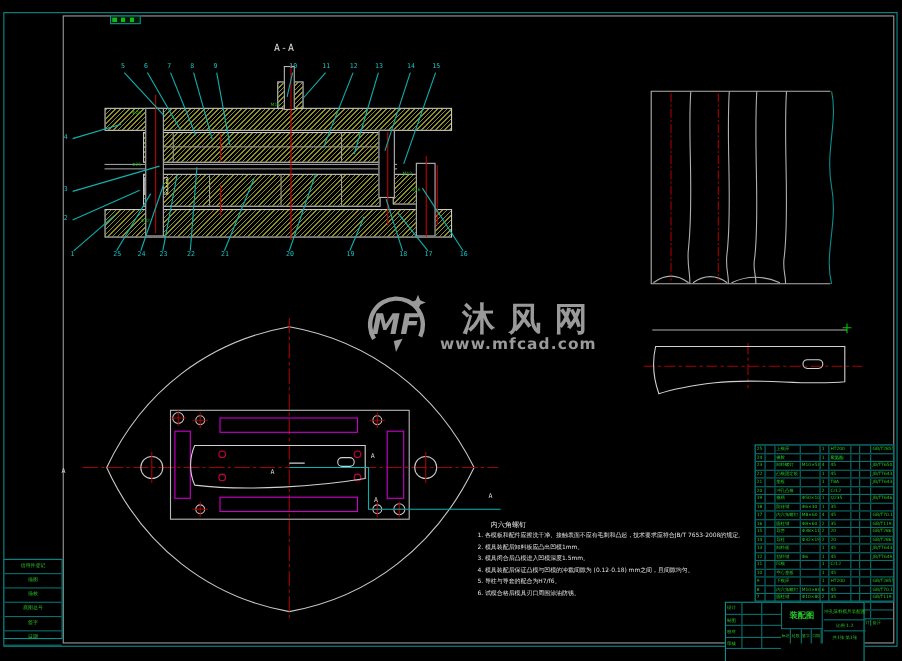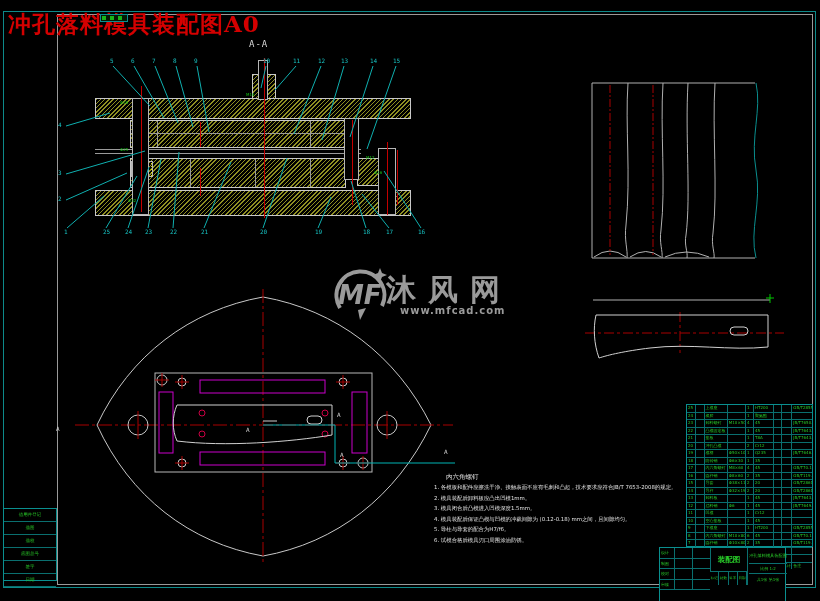--- a/index.html
+++ b/index.html
@@ -25,21 +25,21 @@
            background-image:repeating-linear-gradient(90deg,#17b517 0 4px,rgba(0,0,0,0) 4px 8px);}
   
   .title-red{color:#d40000;font-size:23px;font-weight:bold;font-family:"DejaVu Serif",serif;
              letter-spacing:1px;white-space:nowrap;}
   .sec-label{color:#d8d8d8;font-size:9px;letter-spacing:1px;font-family:"DejaVu Sans Mono",monospace;}
   .balloon{color:#17c2c2;font-size:6px;line-height:6px;font-family:"DejaVu Sans Mono",monospace;}
   .dim{color:#15c215;font-size:4px;line-height:4px;white-space:nowrap;}
   .alabel{color:#dcdcdc;font-size:6px;line-height:6px;font-family:"DejaVu Sans Mono",monospace;}
   
   .wm-name{color:#9a9a9a;font-size:30px;font-weight:bold;letter-spacing:12px;white-space:nowrap;}
-  .wm-url{color:#9a9a9a;font-size:10px;font-weight:bold;letter-spacing:1px;white-space:nowrap;}
+  .wm-url{color:#9a9a9a;font-size:14px;font-weight:bold;letter-spacing:1px;white-space:nowrap;}
   
   .tech{color:#e2e2e2;font-size:5.4px;line-height:10.6px;white-space:nowrap;}
   .tech-title{color:#e2e2e2;font-size:6.5px;white-space:nowrap;}
   
   .bom{border:1px solid #0a8f8f;background:#000;}
   .bomrow{display:flex;height:6.5px;border-bottom:1px solid #0a6f6f;overflow:hidden;}
   .bomrow span{display:block;border-right:1px solid #0a6f6f;color:#28c828;font-size:4px;
                line-height:6px;padding-left:1px;white-space:nowrap;overflow:hidden;}
   .c1{width:8px;} .c2{width:8px;} .c3{width:25px;} .c4{width:19px;} .c5{width:7px;}
   .c6{width:21px;} .c7{width:7px;} .c8{width:10px;} .c9{width:22px;border-right:none!important;}
@@ -61,21 +61,20 @@
   svg{display:block;}
 </style>
 </head>
 <body>
 
 <div id="canvas">
 
   <div class="abs frame-outer" style="left:3px;top:11px;width:813px;height:577px;"></div>
   <div class="abs frame-inner" style="left:57px;top:14px;width:756px;height:571px;"></div>
 
-  <div class="abs title-red" style="left:8px;top:9px;">冲孔落料模具装配图A0</div>
   <div class="abs stamp" style="left:100px;top:14px;width:28px;height:8px;">
       <i></i>
     </div>
 
   <div class="abs sec-label" style="left:249px;top:39px;">A-A</div>
 
   <div class="abs hatch" style="left:95px;top:98px;width:316px;height:21px;"></div>
   <div class="abs hatch" style="left:252px;top:74px;width:24px;height:25px;"></div>
   <div class="abs outline" style="left:258px;top:60px;width:10px;height:40px;"></div>
   <div class="abs hatch" style="left:130px;top:120px;width:226px;height:28px;"></div>
@@ -241,21 +240,21 @@
     <path d="M16,25 H188 V57 C150,61 110,53 70,58 C45,61 28,65 19,68 C14,54 13,38 16,25 Z" stroke="#d0d0d0" fill="none"></path>
     <rect x="150" y="37" width="18" height="8" rx="4" stroke="#d0d0d0" fill="none"></rect>
   </svg>
 
   <svg class="abs" width="60" height="60" style="left:330px;top:264px;" viewBox="0 0 60 60">
     <path d="M10,44 A24,24 0 1 1 52,42" stroke="#9a9a9a" stroke-width="4" fill="none"></path>
     <text x="8" y="40" font-size="26" font-style="italic" font-weight="bold" fill="#9a9a9a" font-family="DejaVu Sans, sans-serif">MF</text>
     <path d="M50,4 l2,5 5,2 -5,2 -2,5 -2,-5 -5,-2 5,-2 z" fill="#9a9a9a"></path>
     <path d="M28,46 36,44 30,56 Z" fill="#9a9a9a"></path>
   </svg>
-  <div class="abs wm-name" style="left:386px;top:270px;text-align:center;">沐风网</div>
+  <div class="abs wm-name" style="left:420px;top:270px;text-align:center;">沐风网</div>
   <div class="abs wm-url" style="left:400px;top:305px;">www.mfcad.com</div>
 
   <div class="abs tech-title" style="left:446px;top:473px;">内六角螺钉</div>
   <div class="abs tech" style="left:434px;top:482px;width:250px;">
 
   <div>1. 各模板和配件应擦洗干净、接触表面不应有毛刺和凸起，技术要求应符合JB/T 7653-2008的规定。</div>
       <div>2. 模具装配后卸料板应凸出凹模1mm。</div>
       <div>3. 模具闭合后凸模进入凹模深度1.5mm。</div>
       <div>4. 模具装配后保证凸模与凹模的冲裁间隙为 (0.12-0.18) mm之间，且间隙均匀。</div>
       <div>5. 导柱与导套的配合为H7/f6。</div>

